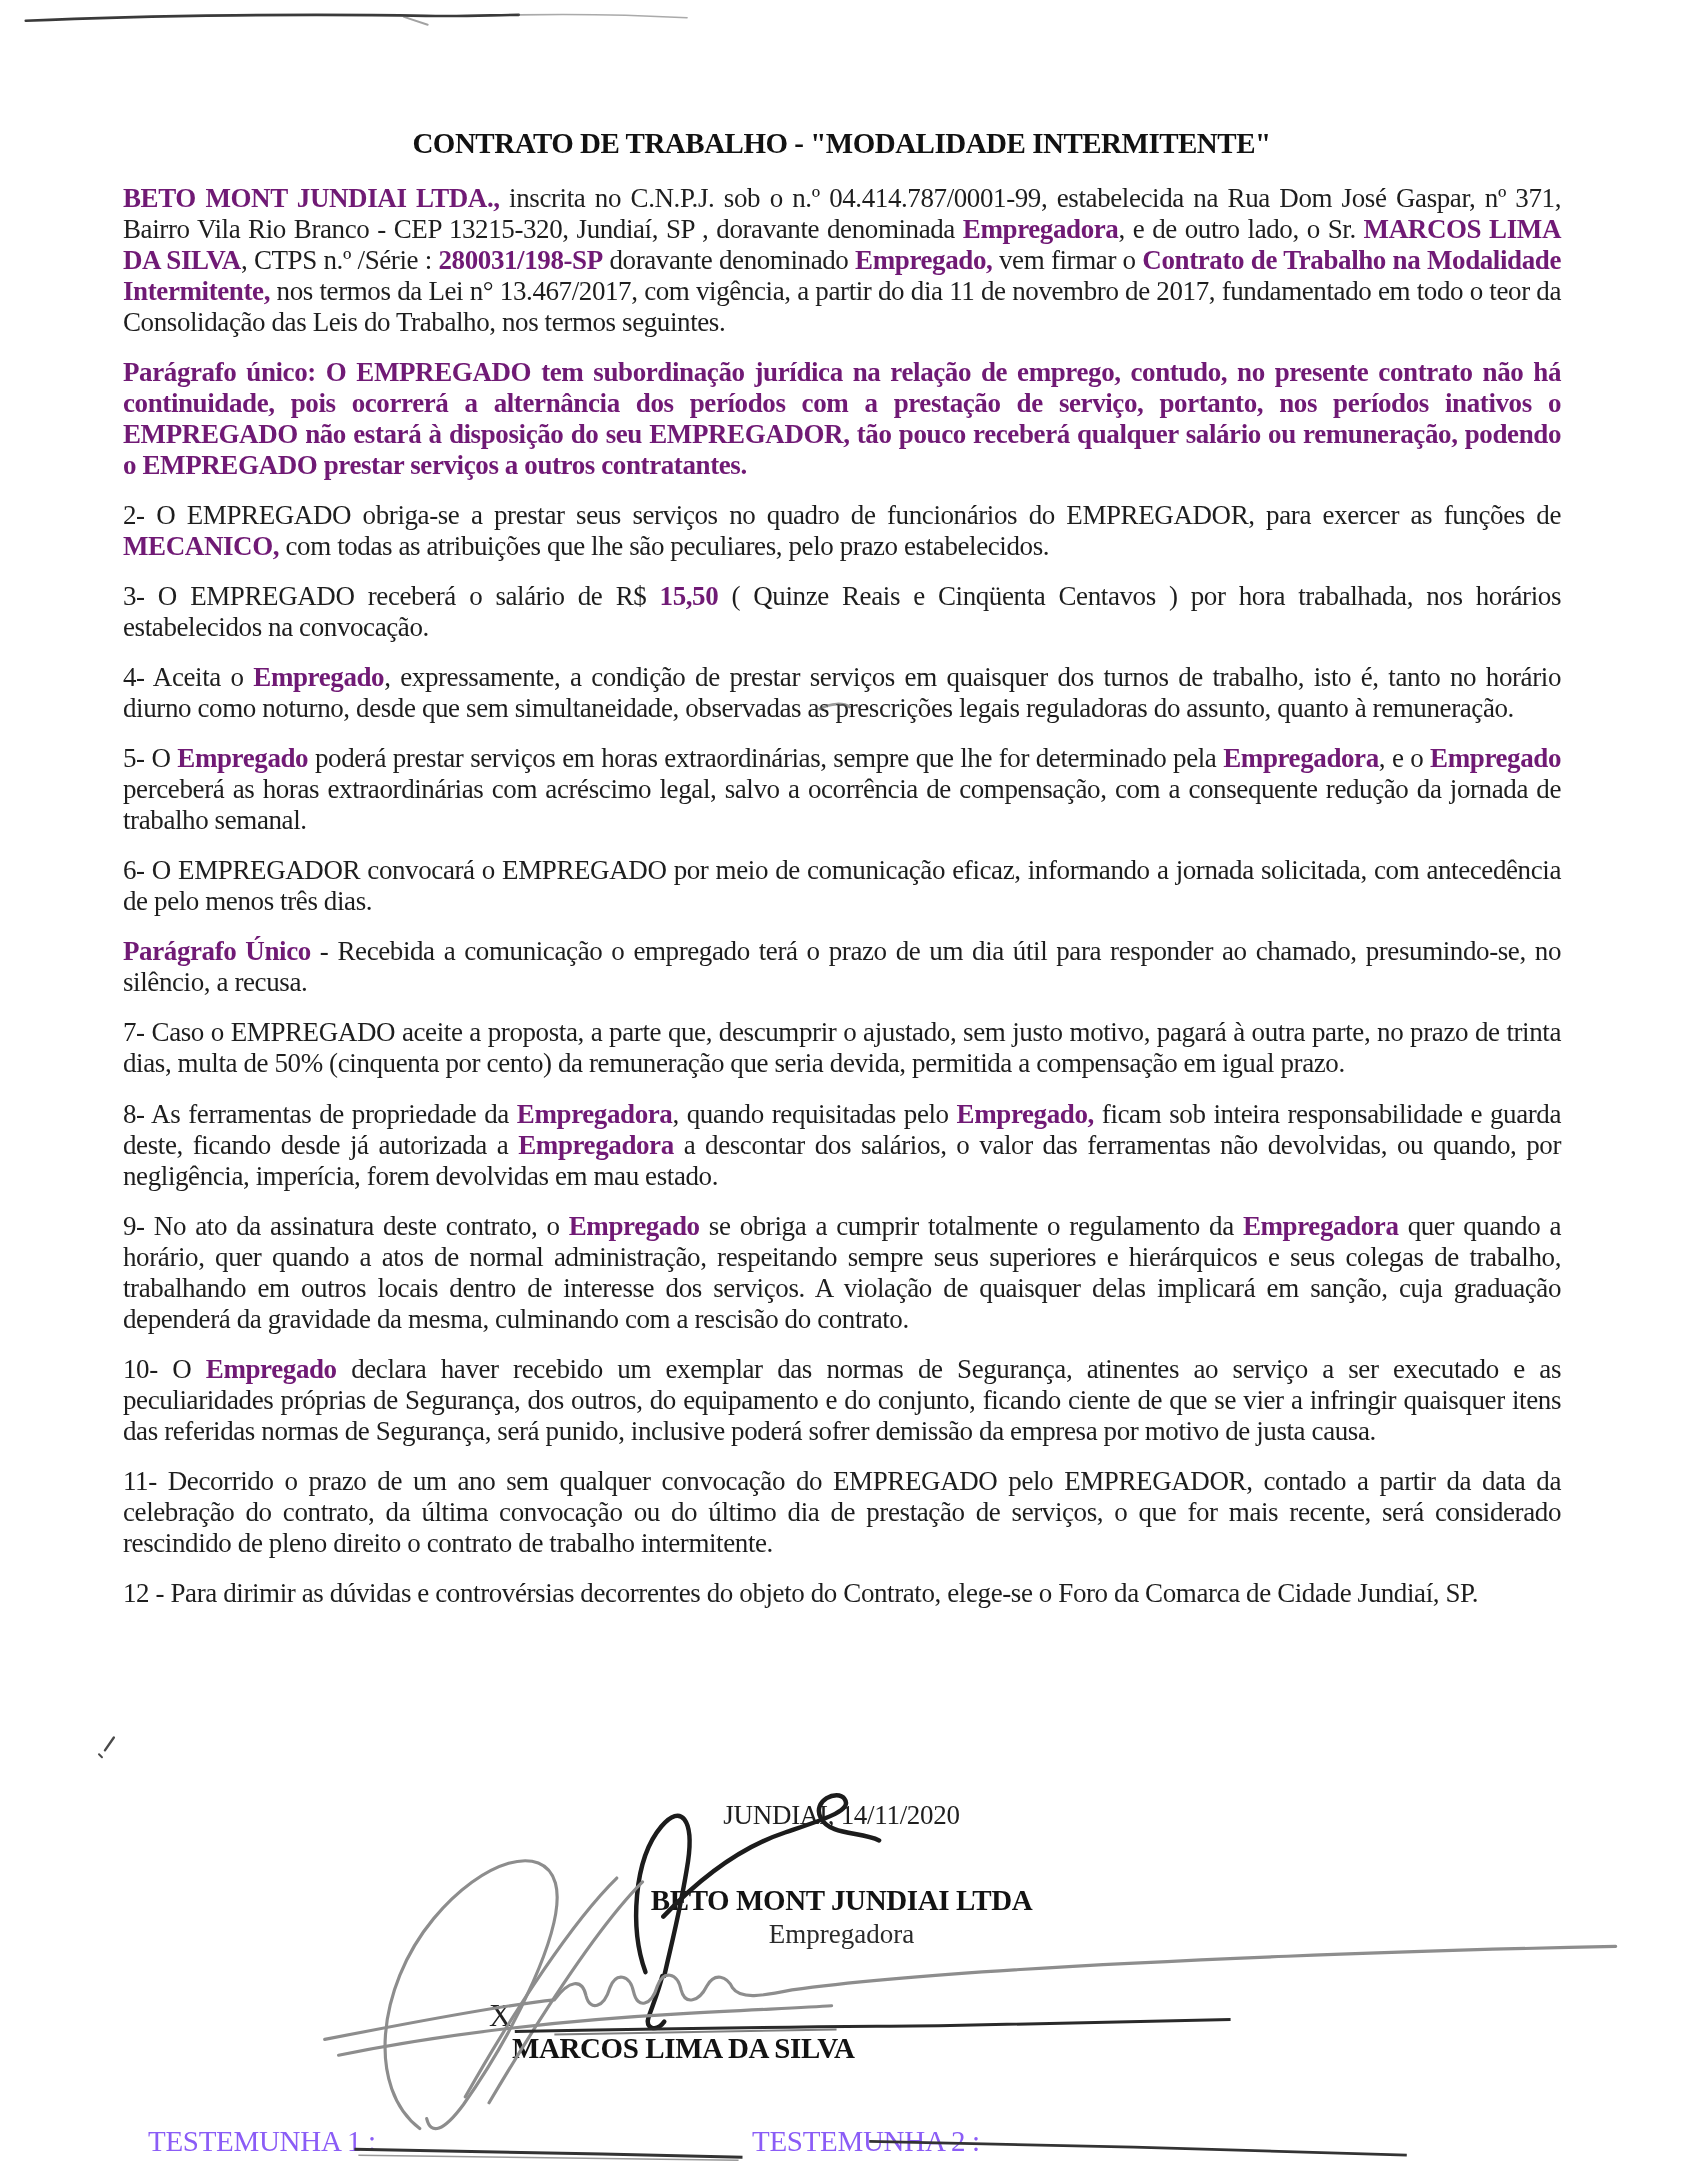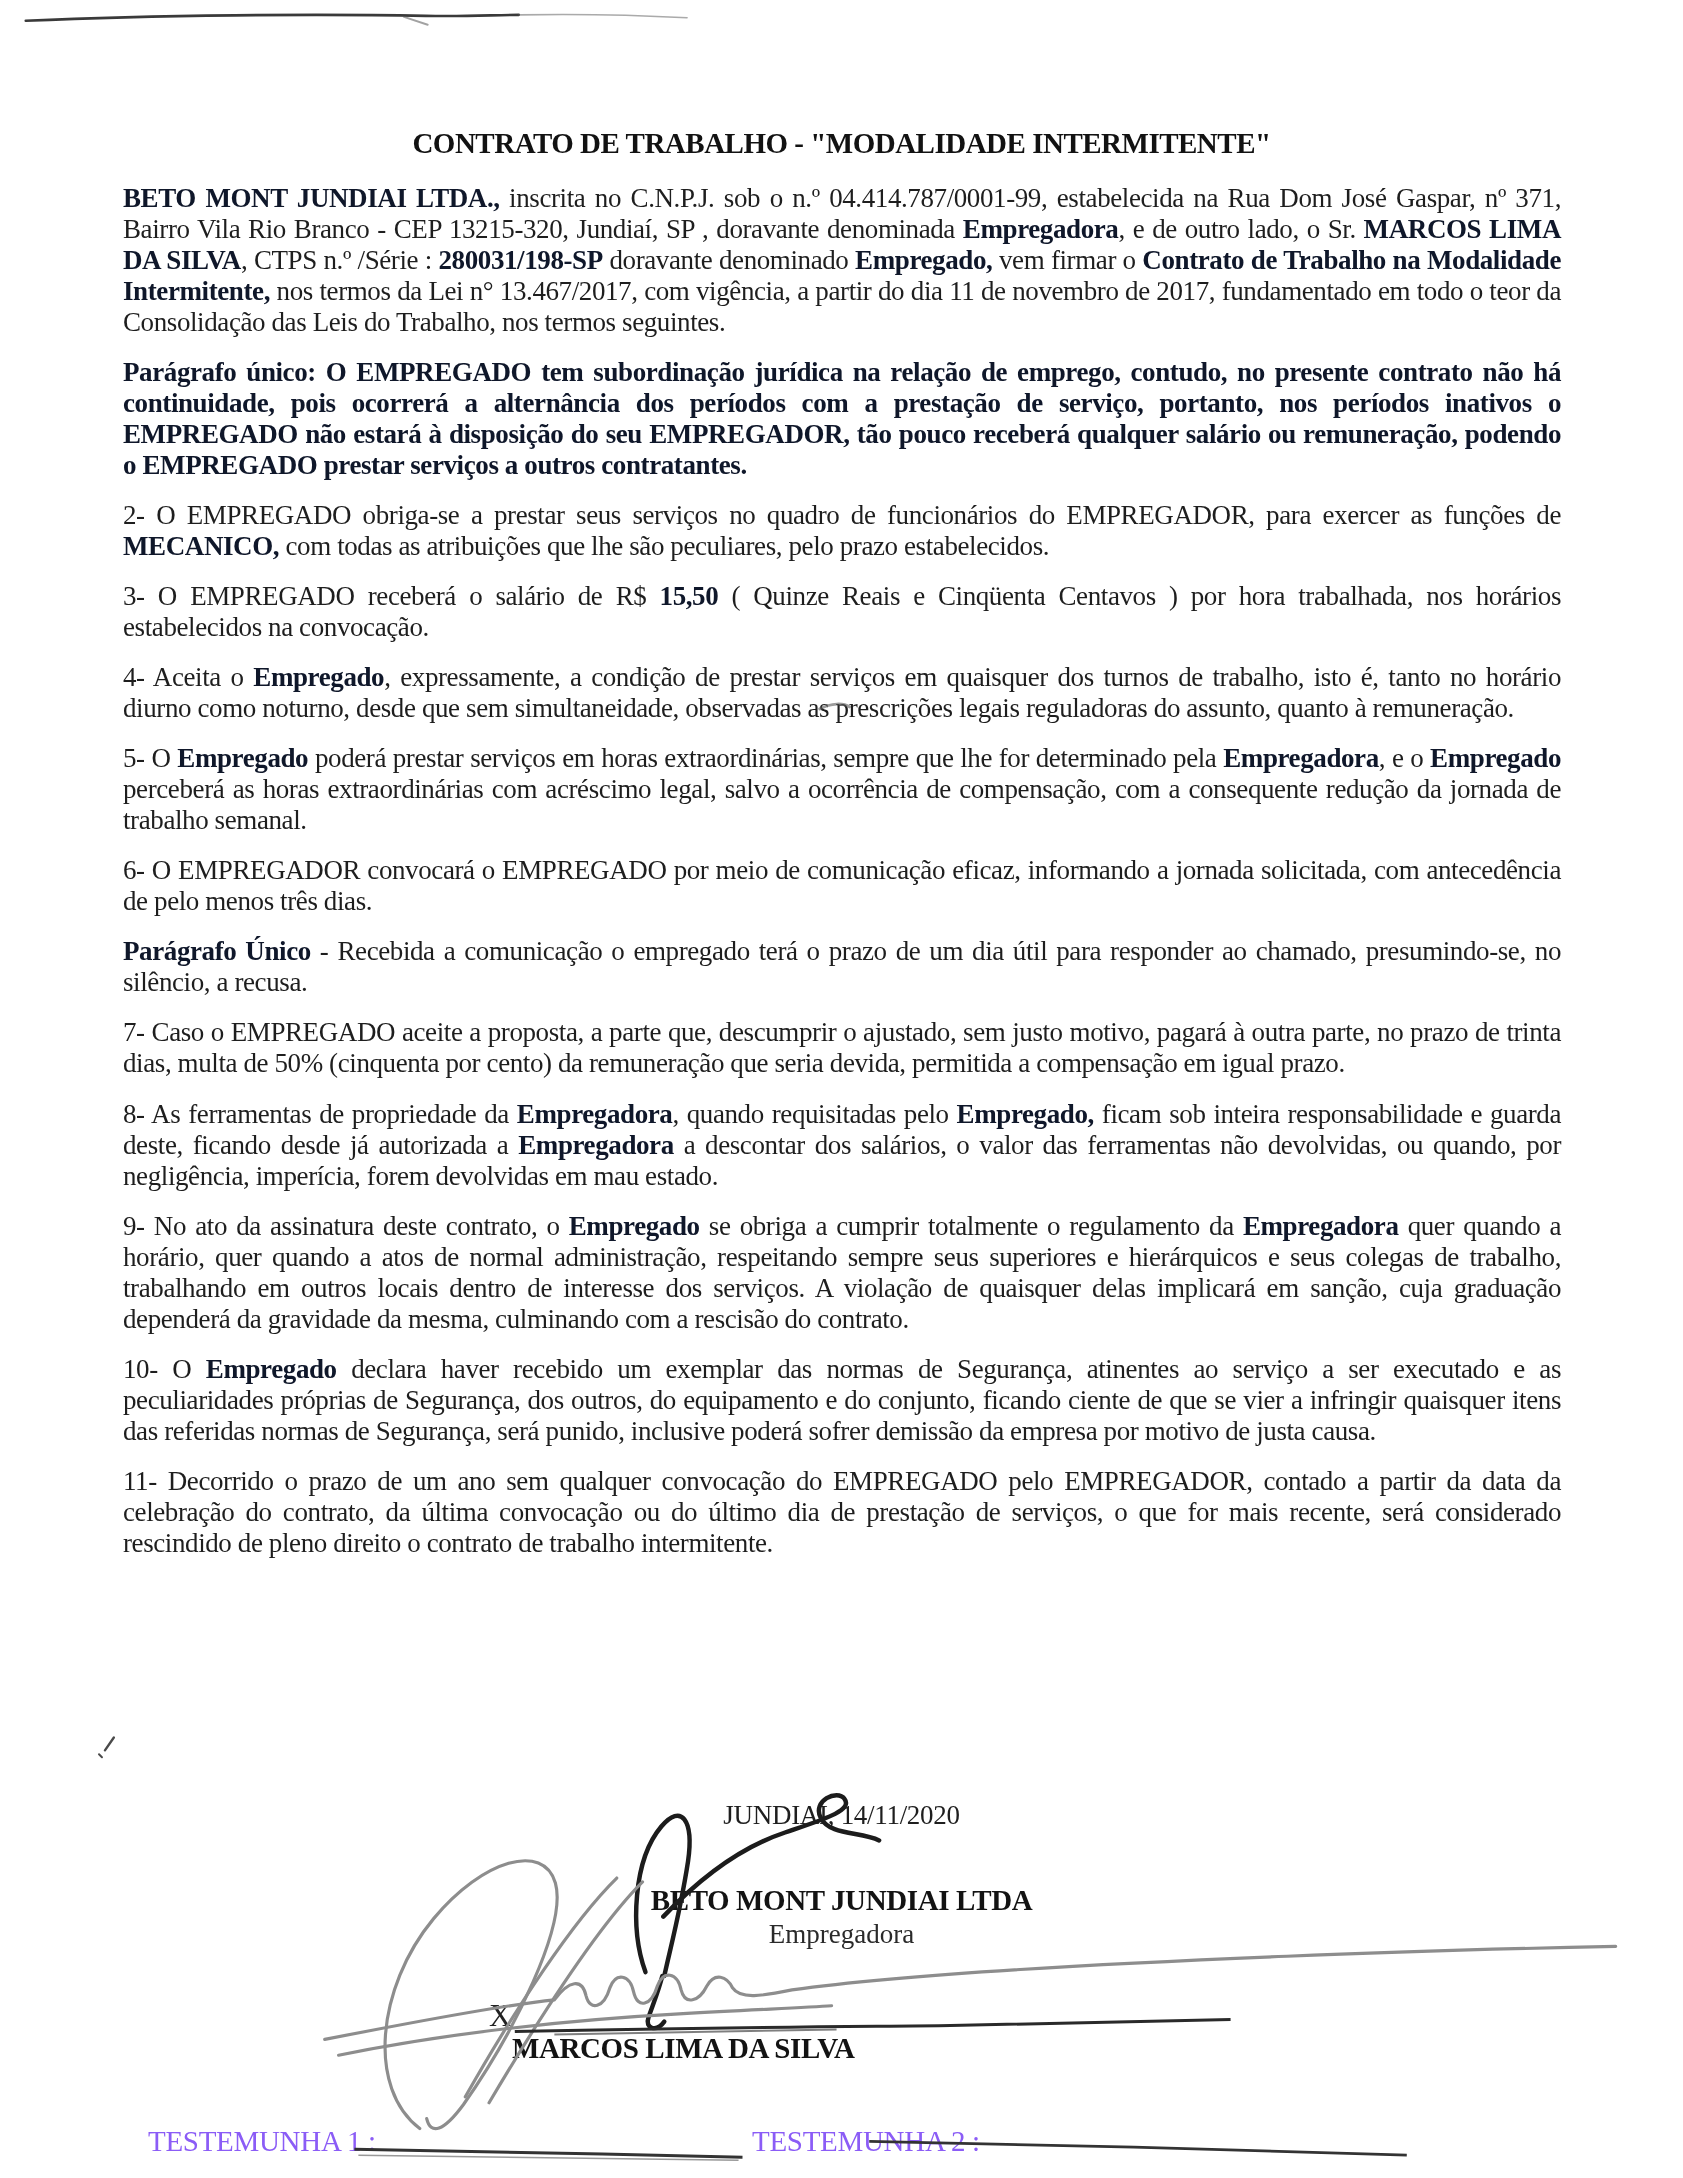--- a/index.html
+++ b/index.html
@@ -29,21 +29,21 @@
   }
   .content p{
     font-size:27px;
     line-height:31px;
     letter-spacing:-0.4px;
     text-align:justify;
     margin:0 0 19px 0;
   }
   .content p.mb0{margin-bottom:0;}
   .content p.gap-lg{margin-bottom:20px;}
-  .content p b{color:#0f172a;}
+  .content p b{color:#701a75;}
   .sig-area{position:absolute;left:0;top:0;width:1683px;height:2178px;pointer-events:none;}
   .date-line{
     position:absolute;top:1800px;left:0;right:0;
     text-align:center;font-size:27px;letter-spacing:-0.3px;
   }
   .employer-name{
     position:absolute;top:1884px;left:0;right:0;
     text-align:center;font-size:29px;font-weight:bold;letter-spacing:-0.4px;color:#131313;
   }
   .employer-role{
@@ -80,20 +80,21 @@
       <p><span>3- O EMPREGADO receberá o salário de R$ </span><b>15,50</b><span> ( Quinze Reais e Cinqüenta Centavos ) por hora trabalhada, nos horários estabelecidos na convocação.</span></p>
       <p><span>4- Aceita o </span><b>Empregado</b><span>, expressamente, a condição de prestar serviços em quaisquer dos turnos de trabalho, isto é, tanto no horário diurno como noturno, desde que sem simultaneidade, observadas as prescrições legais reguladoras do assunto, quanto à remuneração.</span></p>
       <p><span>5- O </span><b>Empregado</b><span> poderá prestar serviços em horas extraordinárias, sempre que lhe for determinado pela </span><b>Empregadora</b><span>, e o </span><b>Empregado</b><span> perceberá as horas extraordinárias com acréscimo legal, salvo a ocorrência de compensação, com a consequente redução da jornada de trabalho semanal.</span></p>
       <p><span>6- O EMPREGADOR convocará o EMPREGADO por meio de comunicação eficaz, informando a jornada solicitada, com antecedência de pelo menos três dias.</span></p>
       <p><b>Parágrafo Único</b><span> - Recebida a comunicação o empregado terá o prazo de um dia útil para responder ao chamado, presumindo-se, no silêncio, a recusa.</span></p>
       <p class="gap-lg"><span>7- Caso o EMPREGADO aceite a proposta, a parte que, descumprir o ajustado, sem justo motivo, pagará à outra parte, no prazo de trinta dias, multa de 50% (cinquenta por cento) da remuneração que seria devida, permitida a compensação em igual prazo.</span></p>
       <p><span>8- As ferramentas de propriedade da </span><b>Empregadora</b><span>, quando requisitadas pelo </span><b>Empregado,</b><span> ficam sob inteira responsabilidade e guarda deste, ficando desde já autorizada a </span><b>Empregadora</b><span> a descontar dos salários, o valor das ferramentas não devolvidas, ou quando, por negligência, imperícia, forem devolvidas em mau estado.</span></p>
       <p><span>9- No ato da assinatura deste contrato, o </span><b>Empregado</b><span> se obriga a cumprir totalmente o regulamento da </span><b>Empregadora</b><span> quer quando a horário, quer quando a atos de normal administração, respeitando sempre seus superiores e hierárquicos e seus colegas de trabalho, trabalhando em outros locais dentro de interesse dos serviços. A violação de quaisquer delas implicará em sanção, cuja graduação dependerá da gravidade da mesma, culminando com a rescisão do contrato.</span></p>
       <p><span>10- O </span><b>Empregado</b><span> declara haver recebido um exemplar das normas de Segurança, atinentes ao serviço a ser executado e as peculiaridades próprias de Segurança, dos outros, do equipamento e do conjunto, ficando ciente de que se vier a infringir quaisquer itens das referidas normas de Segurança, será punido, inclusive poderá sofrer demissão da empresa por motivo de justa causa.</span></p>
       <p><span>11- Decorrido o prazo de um ano sem qualquer convocação do EMPREGADO pelo EMPREGADOR, contado a partir da data da celebração do contrato, da última convocação ou do último dia de prestação de serviços, o que for mais recente, será considerado rescindido de pleno direito o contrato de trabalho intermitente.</span></p>
+      <p class="mb0"><span>12 - Para dirimir as dúvidas e controvérsias decorrentes do objeto do Contrato, elege-se o Foro da Comarca de Cidade Jundiaí, SP.</span></p>
     </div>
 
   <div class="sig-area">
     <div class="date-line">JUNDIAI, 14/11/2020</div>
 
     <div class="employer-name">BETO MONT JUNDIAI LTDA</div>
 
     <div class="employer-role">Empregadora</div>
 
     <div class="employee-x">X</div>

